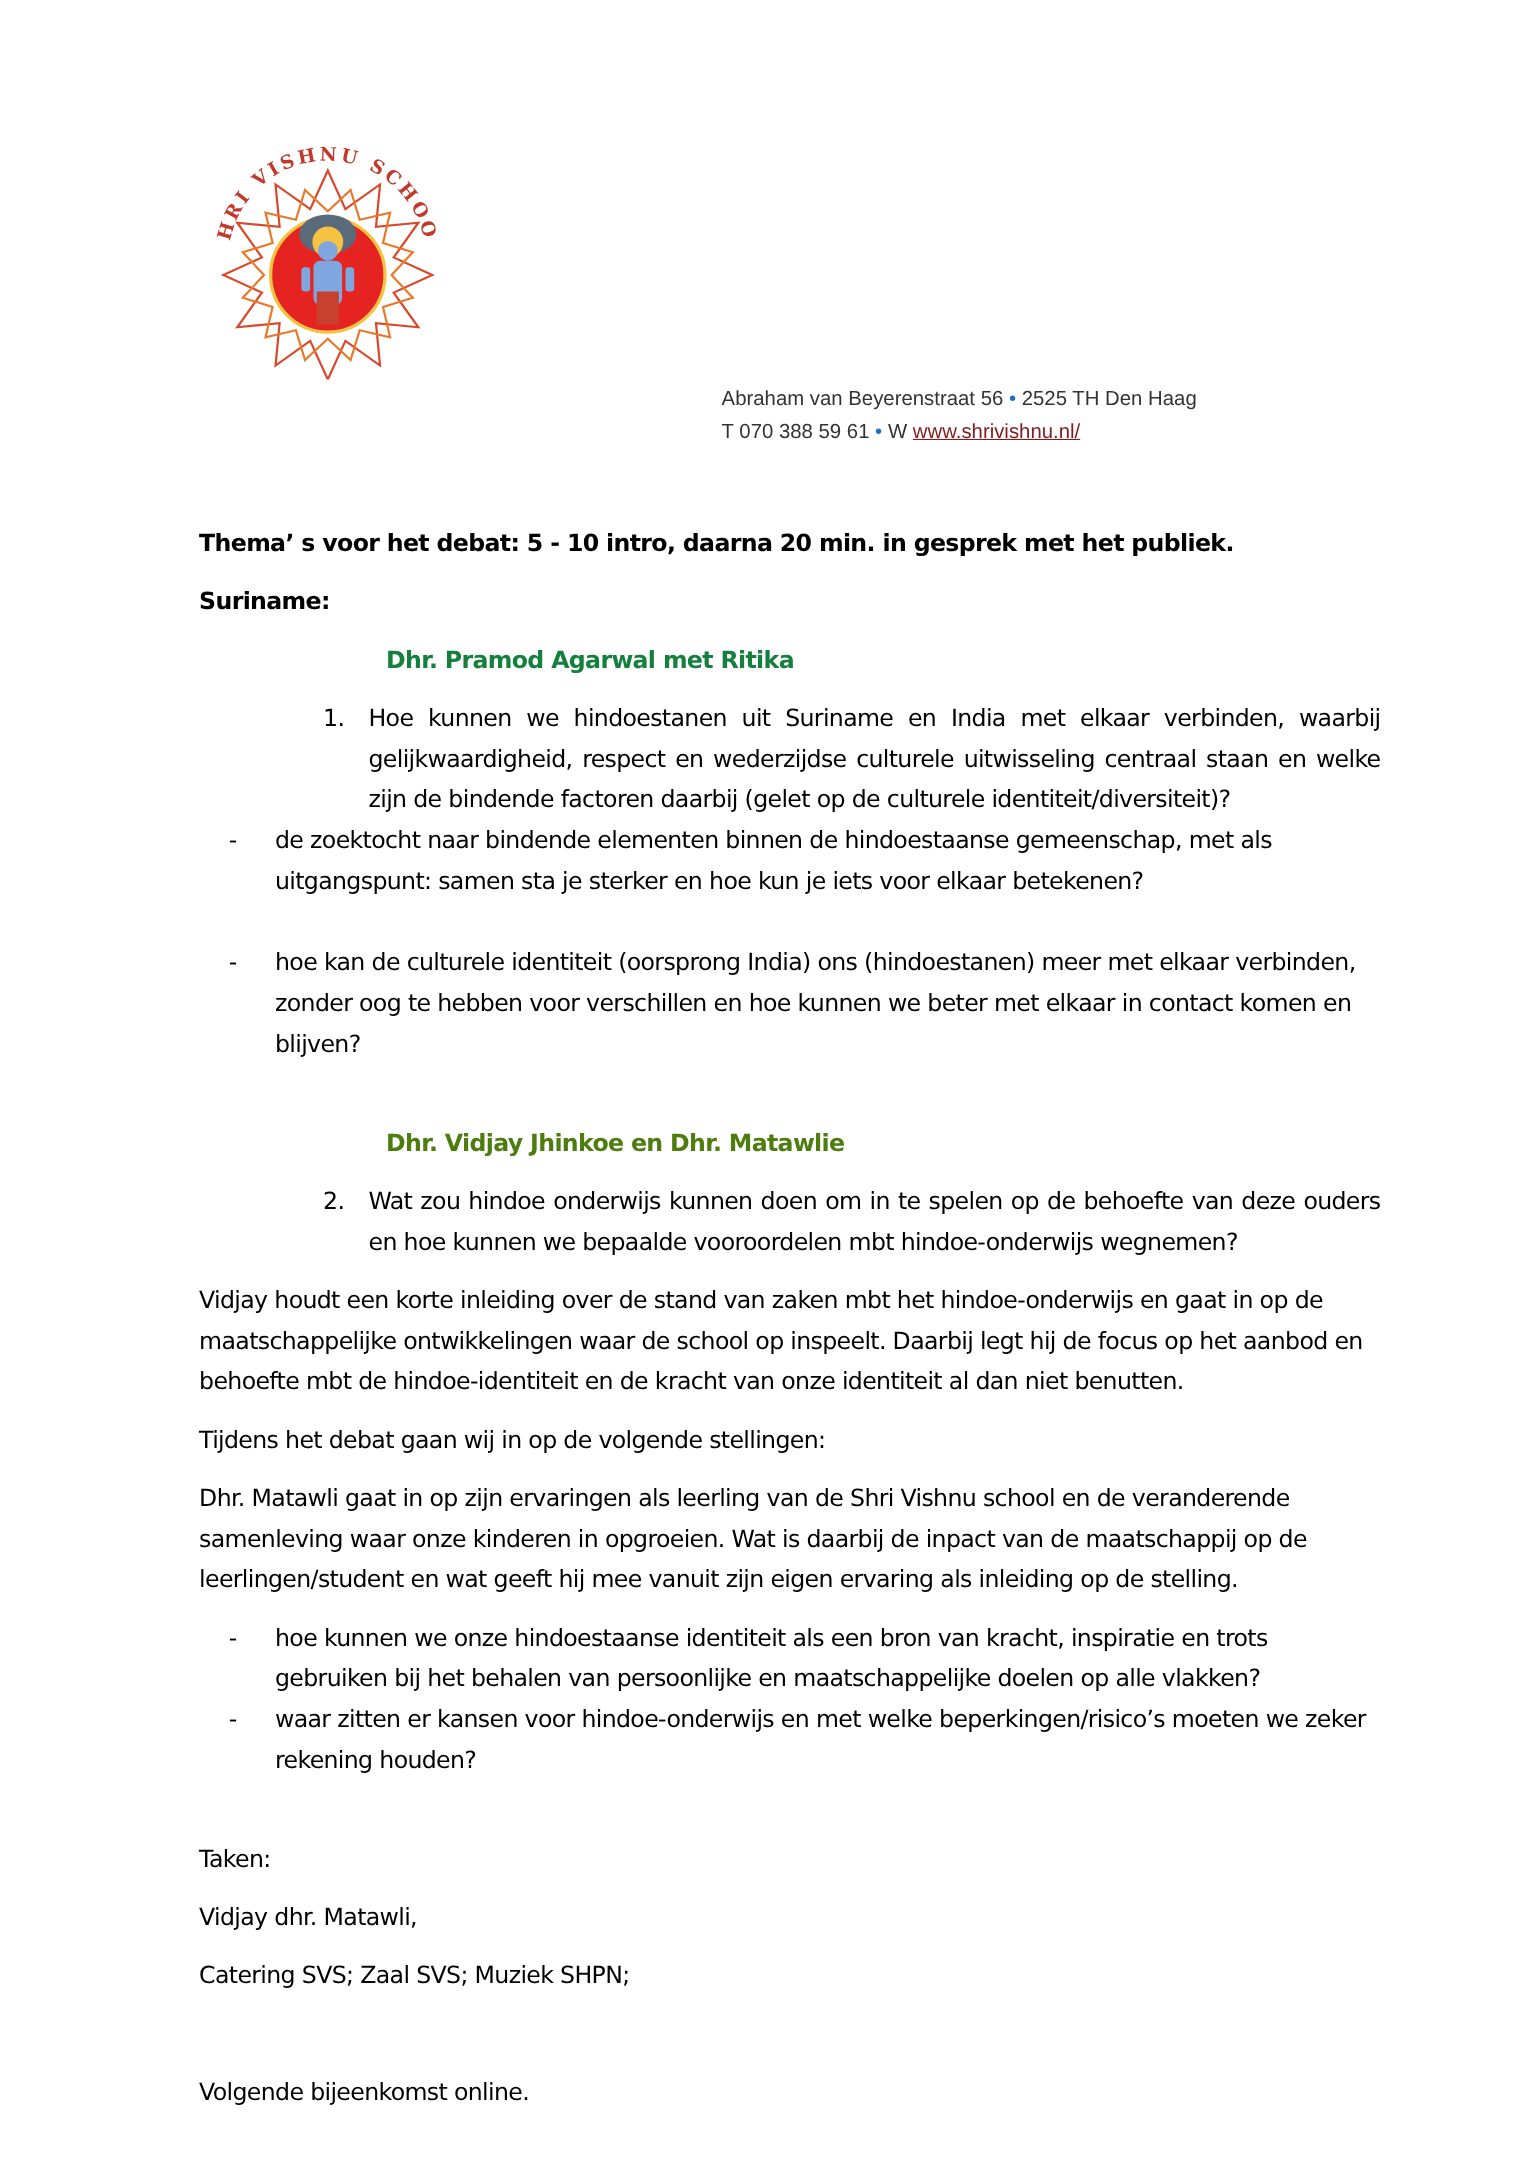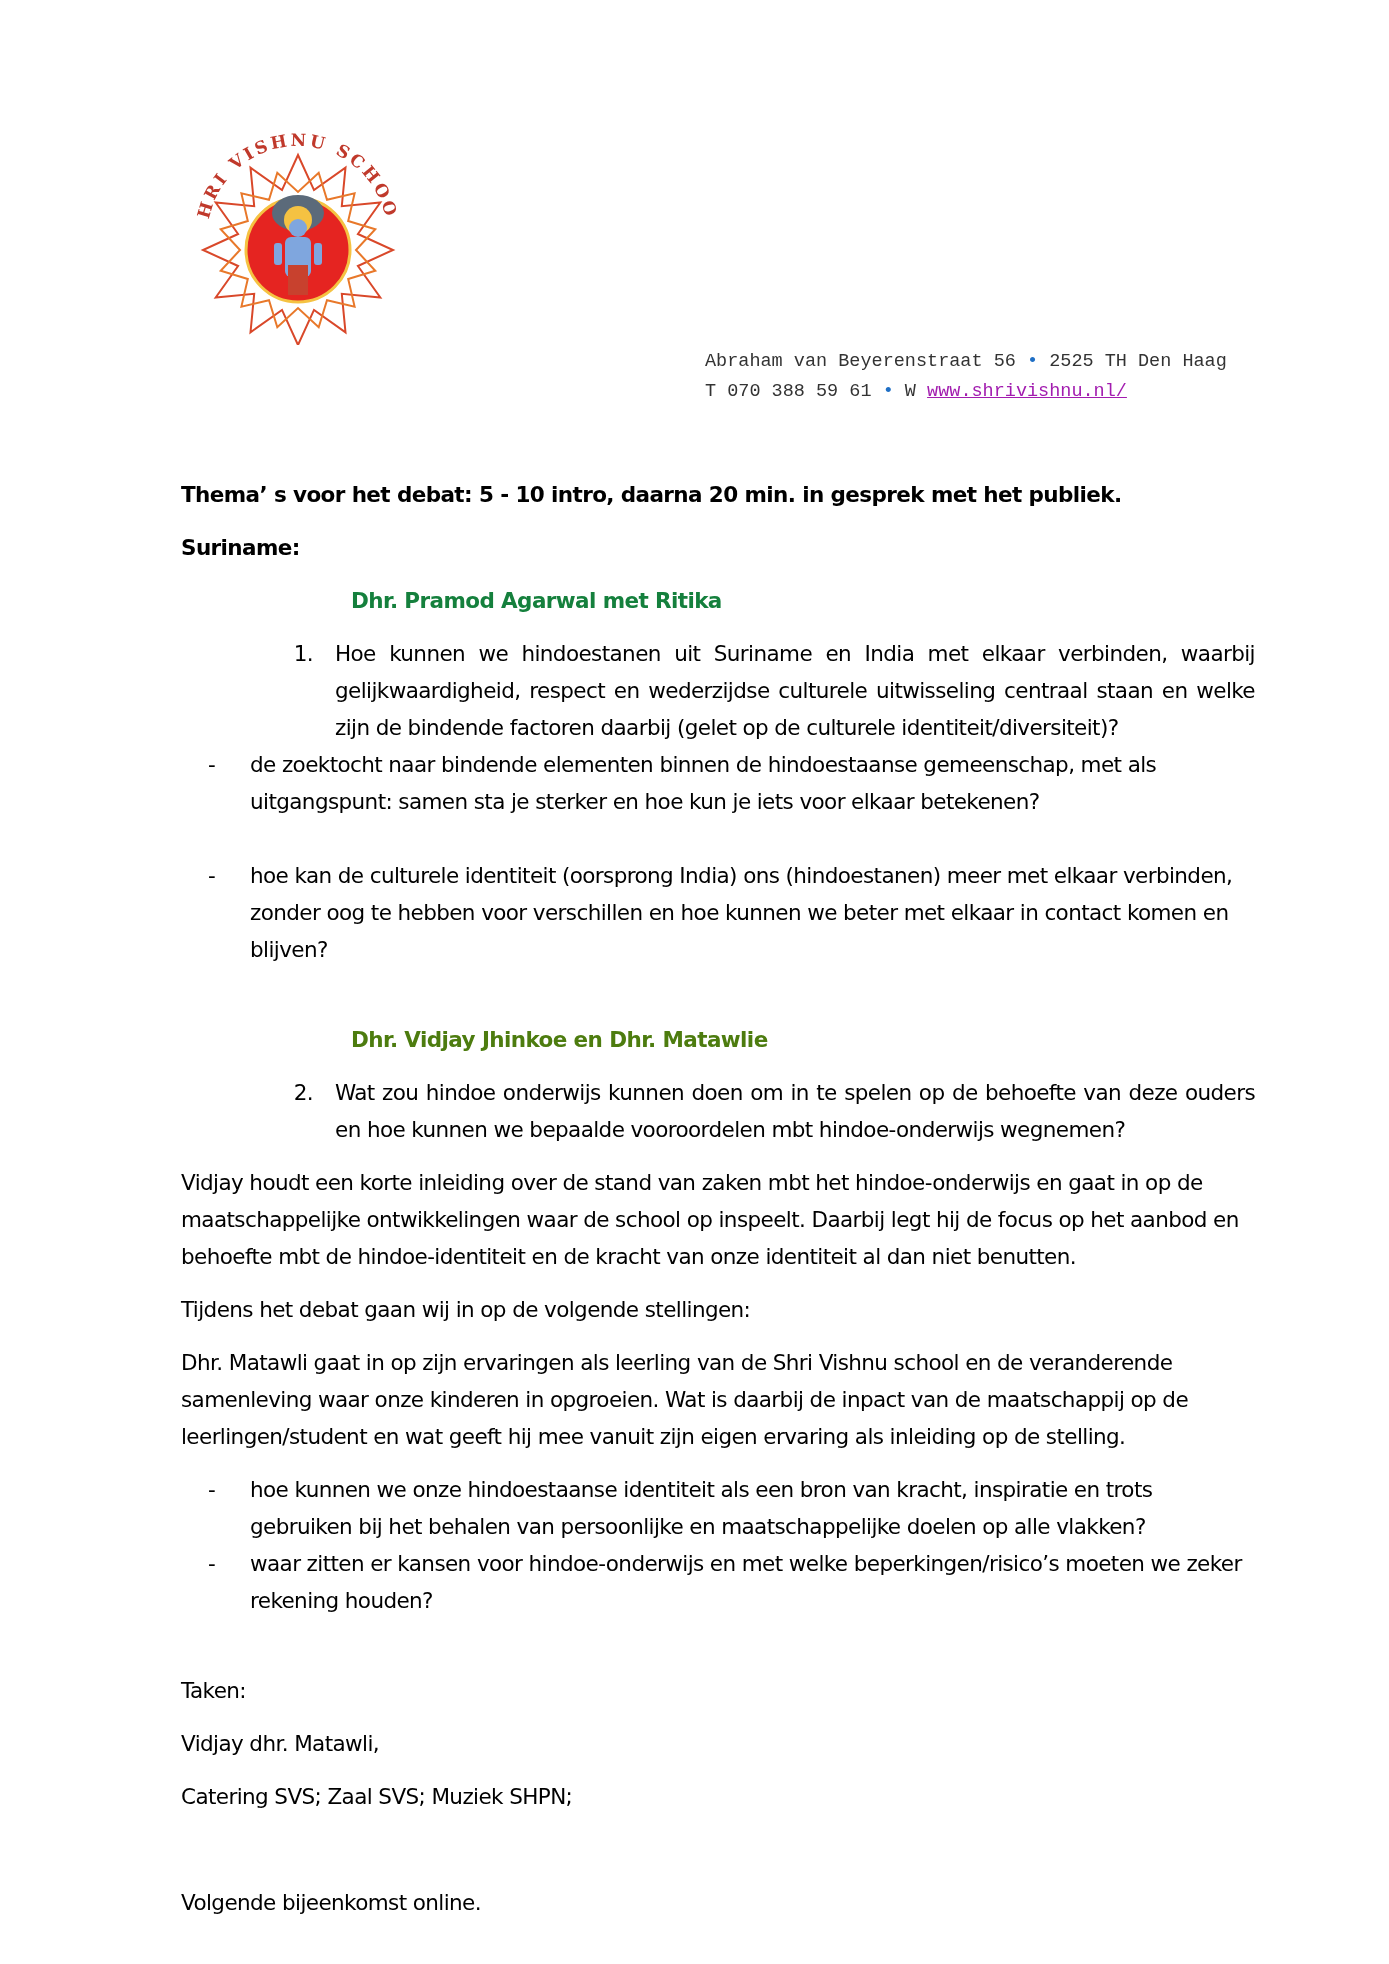--- a/index.html
+++ b/index.html
@@ -1,23 +1,23 @@
 <!DOCTYPE html>
 <html><head>
 <meta charset="utf-8">
 <style>
   html, body { margin:0; padding:0; background:#ffffff; }
   body { width:1389px; height:1964px; position:relative; overflow:hidden;
          font-family:"DejaVu Sans", sans-serif; color:#000; }
   .page { position:absolute; left:0; top:0; width:1389px; height:1964px; }
   .logo { position:absolute; left:170px; top:95px; width:255px; height:250px; }
-  .address { position:absolute; left:705px; top:347px; font-family:Liberation Mono, monospace;
+  .address { position:absolute; left:656px; top:347px; font-family:Liberation Sans, sans-serif;
              font-size:18.5px; color:#333; line-height:30px; }
   .address .dot { color:#1f6fc5; }
-  .address a { color:#a21caf; text-decoration:underline; }
+  .address a { color:#7f1d1d; text-decoration:underline; }
   .body { position:absolute; left:165px; top:460px; width:1090px;
           font-size:21.5px; line-height:37px; letter-spacing:-0.6px; }
   .body p { margin:16px; }
   .bold { font-weight:bold; }
   .spk { padding-left:170px; font-weight:bold; color:#15803d; }
   .spk.dark { color:#4d7c0f; }
   .num { display:flex; }
   .num .n { width:170px; text-align:right; padding-right:22px; box-sizing:border-box; flex:none; }
   .num .t { flex:1; text-align:justify; }
   .dash { display:flex; }

